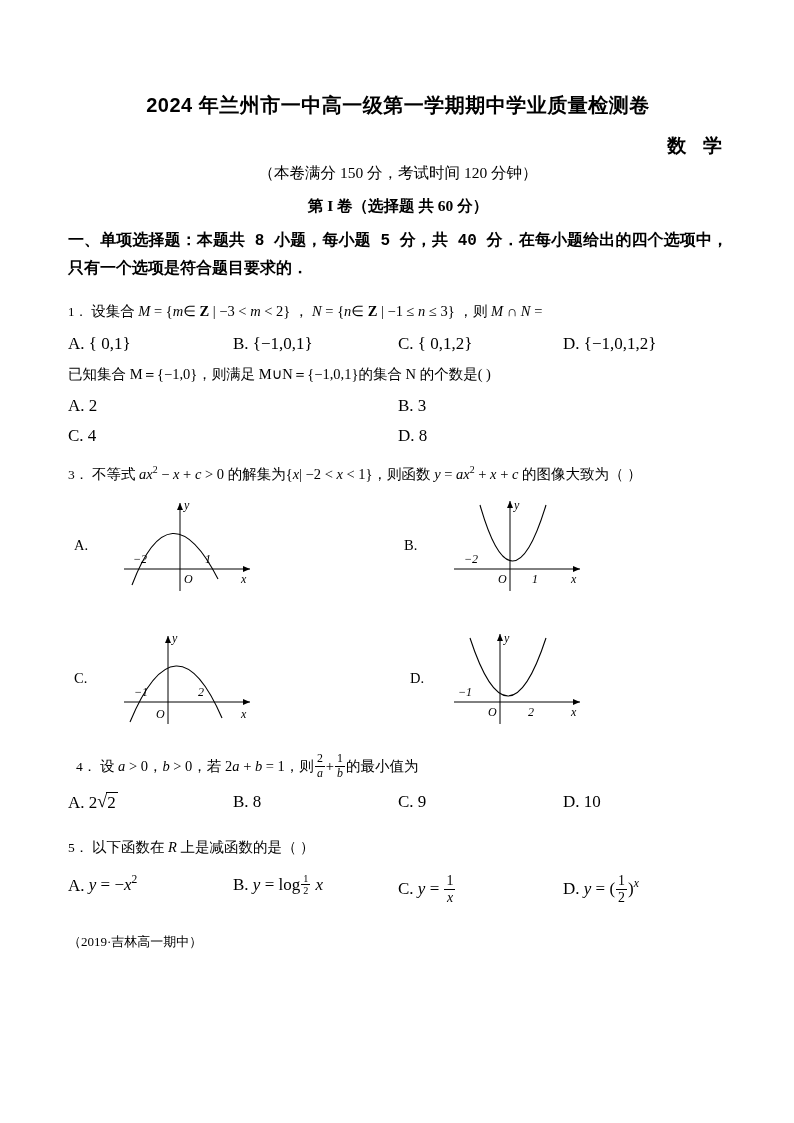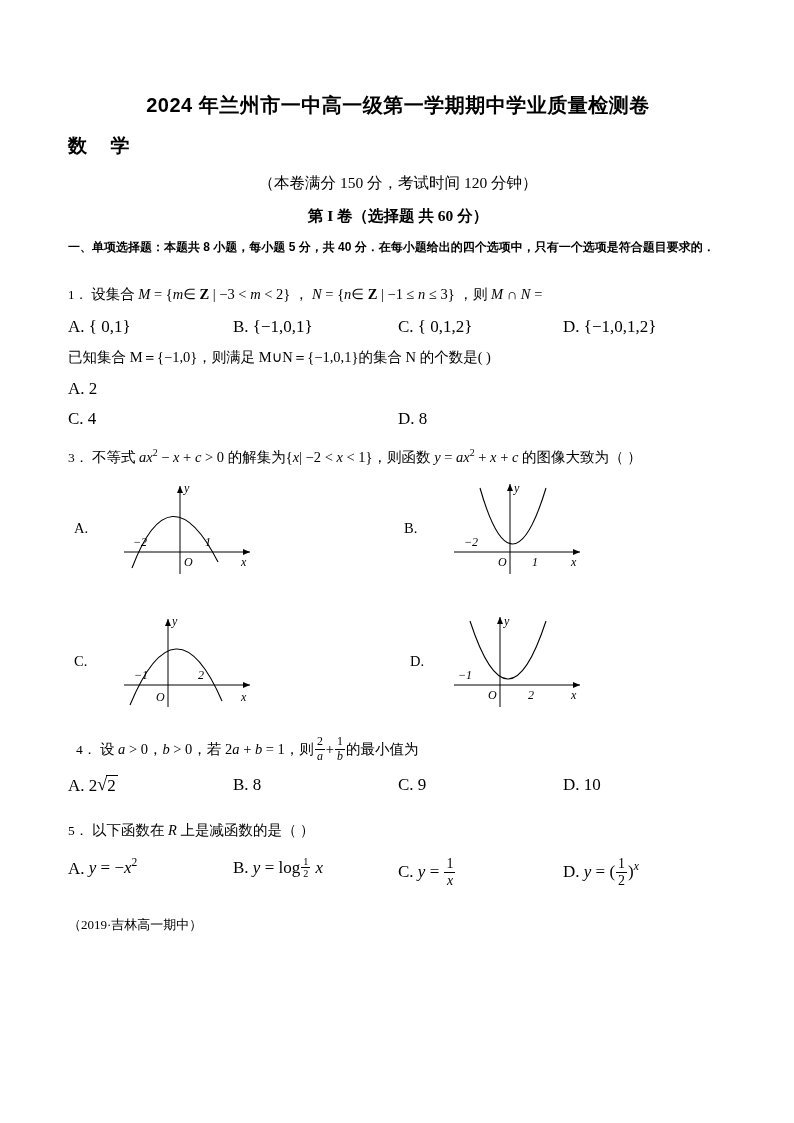--- a/index.html
+++ b/index.html
@@ -30,47 +30,47 @@
   }
   .title {
     font-family: "Liberation Sans", sans-serif;
     font-weight: bold;
     font-size: 20px;
     text-align: center;
     letter-spacing: 0.5px;
     margin: 0 0 14px 0;
   }
   .subject {
-    font-family: Liberation Mono, monospace;
+    font-family: Liberation Serif, serif;
     font-weight: bold;
     font-size: 19px;
-    text-align: left;
+    text-align: right;
     letter-spacing: 6px;
-    margin: 0 0 14px 0;
+    margin: 0 0 4px 0;
   }
   .exam-info {
     font-family: "Liberation Serif", serif;
     font-weight: normal;
     font-size: 15.5px;
     text-align: center;
     margin: 0 0 12px 0;
   }
   .section-title {
     font-family: "Liberation Serif", serif;
     font-weight: bold;
     font-size: 15.5px;
     text-align: center;
     margin: 0 0 10px 0;
   }
   .instructions {
-    font-family: Liberation Sans, sans-serif;
+    font-family: Liberation Mono, monospace;
     font-weight: bold;
-    font-size: 12px;
+    font-size: 16px;
     line-height: 1.75;
-    margin: 0 0 24px 0;
+    margin: 0 0 16px 0;
     text-align: justify;
   }
   .q {
     font-size: 14.5px;
     line-height: 1.7;
     margin: 8px 0 0 0;
   }
   .opts {
     display: flex;
     font-size: 17px;
@@ -184,20 +184,24 @@
       </div>
     </div>
 
     <div class="q">
       <span>已知集合 M＝{−1,0}，则满足 M∪N＝{−1,0,1}的集合 N 的个数是(      )</span>
     </div>
     <div class="opts two">
       <div>
         <span>A.</span>
         <span>2</span>
+      </div>
+      <div>
+        <span>B.</span>
+        <span>3</span>
       </div>
     </div>
     <div class="opts two">
       <div>
         <span>C.</span>
         <span>4</span>
       </div>
       <div>
         <span>D.</span>
         <span>8</span>

